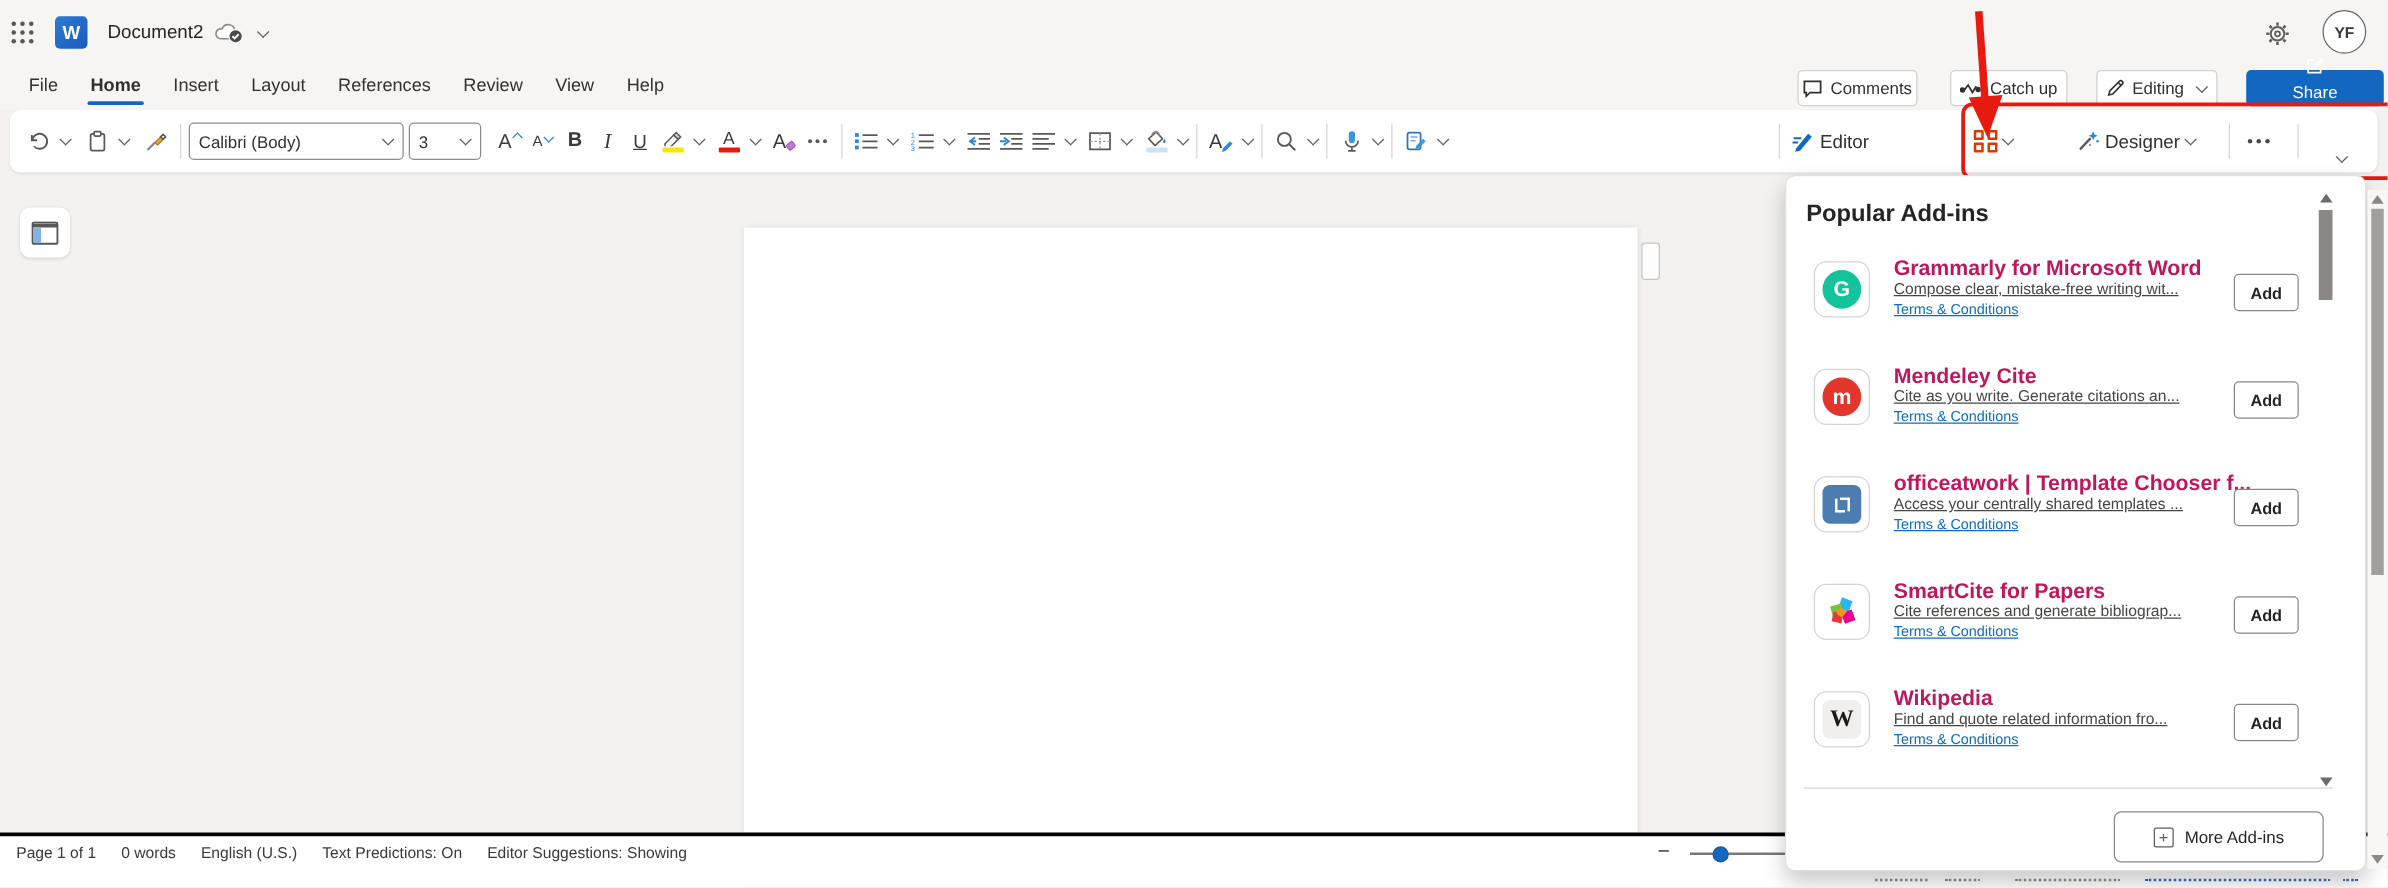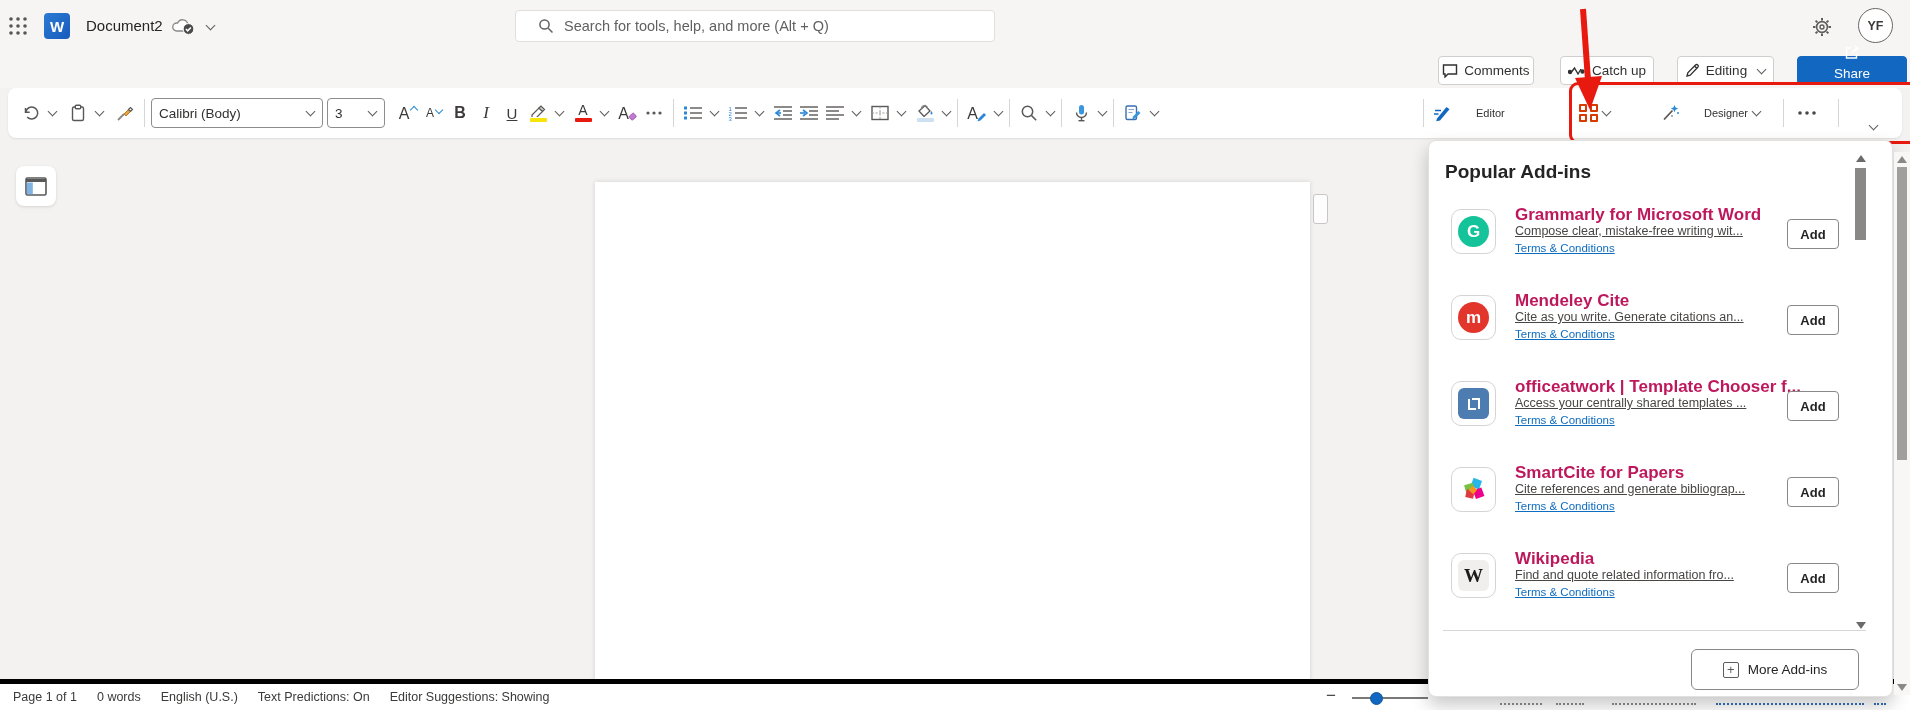--- a/index.html
+++ b/index.html
@@ -38,35 +38,35 @@
   .letterA{font-size:14px;line-height:13px;color:#3c3b39;}
   .cbar{width:17px;height:4px;border-radius:1px;}
   .bchar{font-weight:bold;font-size:16px;color:#3c3b39;}
   .ichar{font-family:"Liberation Serif",serif;font-style:italic;font-size:17px;color:#3c3b39;}
   .uchar{font-size:15px;text-decoration:underline;color:#3c3b39;}
   .bluechev-up,.bluechev-dn{width:6px;height:6px;border-right:1.7px solid #2b88d8;border-bottom:1.7px solid #2b88d8;display:inline-block;}
   .bluechev-up{transform:rotate(-135deg);margin-left:2px;margin-bottom:6px;}
   .bluechev-dn{transform:rotate(45deg);margin-left:2px;margin-bottom:6px;}
   .grid2{display:grid;grid-template-columns:8px 8px;grid-template-rows:8px 8px;gap:2.5px;}
   .grid2 span{border:2px solid #d83b01;border-radius:1px;}
-  .tlabel{font-size:11px;color:#323130;margin-left:24px;}
+  .tlabel{font-size:15px;color:#323130;margin-left:4px;}
   .rightclus{position:absolute;top:0;height:50px;display:flex;align-items:center;}
   .addins-wrap{position:relative;}
   .redbox{position:absolute;inset:-6px -7px;border:3px solid #e8190f;border-radius:9px;pointer-events:none;}
   .collapse-chev{position:absolute;right:24px;bottom:6px;}
 
   
   .navbtn{position:absolute;left:16px;top:166px;width:40px;height:40px;background:#fff;border-radius:8px;box-shadow:0 1px 3px rgba(0,0,0,.13);display:flex;align-items:center;justify-content:center;z-index:10;cursor:pointer;}
 
   
   .page{position:absolute;left:595px;top:182px;width:715px;height:528px;background:#fff;box-shadow:0 0 5px rgba(0,0,0,.13);z-index:1;}
   .pagetab{position:absolute;right:-18px;top:12px;width:15px;height:30px;background:#fdfdfd;border:1.5px solid #c8c6c4;border-radius:3px;}
 
   
-  .statusbar{position:absolute;left:0;right:0;bottom:0;height:31px;background:#fff;border-top:5px solid #000000;z-index:20;margin-top:46px;}
+  .statusbar{position:absolute;left:0;right:0;bottom:0;height:44px;background:#fff;border-top:3px solid #000000;z-index:20;margin-top:46px;}
   #status-items{position:absolute;left:13px;top:0;height:26px;display:flex;gap:20px;align-items:center;}
   .sitem{font-size:12.5px;color:#3b3a39;white-space:nowrap;cursor:pointer;}
   .zoomminus{position:absolute;left:1326px;top:2px;font-size:17px;color:#444;}
   .ztrack{position:absolute;left:1352px;top:13px;width:76px;height:2.4px;background:#7a7876;}
   .zdot{position:absolute;left:1370px;top:8px;width:13px;height:13px;border-radius:50%;background:#1267c1;border:1px solid #0f5a9e;}
   .frag{position:absolute;bottom:5px;height:0;border-bottom:2px dotted #8f8d8b;}
   .frag.blue{border-color:#2f6fba;}
 
   
   .panel{position:absolute;left:1428px;top:140px;width:465px;height:557px;background:#fff;border:1px solid #e3e1df;border-radius:8px;box-shadow:0 8px 18px rgba(0,0,0,.22);z-index:50;}
@@ -119,49 +119,50 @@
   <div class="wordlogo">W</div>
   <div class="doctitle">Document2</div>
   <div class="savedicon">
     <svg width="26" height="18" viewBox="0 0 26 18">
       <path d="M7 13 a4 4 0 1 1 .6-7.9 A5.3 5.3 0 0 1 17.8 6.5 a3.4 3.4 0 0 1 -.3 6.5z" fill="#fff" stroke="#8a8886" stroke-width="1.3"></path>
       <circle cx="18.5" cy="11" r="5.4" fill="#4a4a4a" stroke="#fff" stroke-width="1"></circle>
       <path d="M15.9 11 l1.8 1.8 3.2-3.4" stroke="#fff" stroke-width="1.5" fill="none"></path>
     </svg>
   </div>
   <span class="title-chev chev"></span>
-  <div class="searchbox">
-    <span>
-      <svg width="16" height="16" viewBox="0 0 16 16" fill="none" stroke="#616161" stroke-width="1.5">
-          <circle cx="6.5" cy="6.5" r="4.6"></circle>
-          <line x1="10.2" y1="10.2" x2="14.5" y2="14.5"></line>
-        </svg>
-    </span>
-    <span>Search for tools, help, and more (Alt + Q)</span>
-  </div>
   <div class="gearbtn">
     <svg width="24" height="24" viewBox="0 0 24 24" fill="none" stroke="#605e5c">
       <circle cx="12" cy="12" r="5.4" stroke-width="1.6"></circle>
       <circle cx="12" cy="12" r="2" stroke-width="1.4"></circle>
       <g stroke-width="2">
         <line x1="12" y1="3" x2="12" y2="5.5"></line>
           <line x1="12" y1="18.5" x2="12" y2="21"></line>
         <line x1="3" y1="12" x2="5.5" y2="12"></line>
           <line x1="18.5" y1="12" x2="21" y2="12"></line>
         <line x1="5.6" y1="5.6" x2="7.4" y2="7.4"></line>
           <line x1="16.6" y1="16.6" x2="18.4" y2="18.4"></line>
         <line x1="5.6" y1="18.4" x2="7.4" y2="16.6"></line>
           <line x1="16.6" y1="7.4" x2="18.4" y2="5.6"></line>
       </g>
     </svg>
   </div>
   <div class="avatar">YF</div>
 </div>
 
 <div class="menurow">
+  <div id="menu-items">
+      <span class="menu-item">File</span>
+      <span class="menu-item active">Home</span>
+      <span class="menu-item">Insert</span>
+      <span class="menu-item">Layout</span>
+      <span class="menu-item">References</span>
+      <span class="menu-item">Review</span>
+      <span class="menu-item">View</span>
+      <span class="menu-item">Help</span>
+    </div>
   <div class="mbtn" style="left:1438px;width:96px;">
     <span>
       <svg width="16" height="15" viewBox="0 0 16 15" fill="none" stroke="#323130" stroke-width="1.4">
           <path d="M1.5 2 h13 v9 h-8.5 l-3 3 v-3 h-1.5z"></path>
         </svg>
     </span>
     <span>Comments</span>
   </div>
   <div class="mbtn" style="left:1560px;width:94px;">
     <span>

